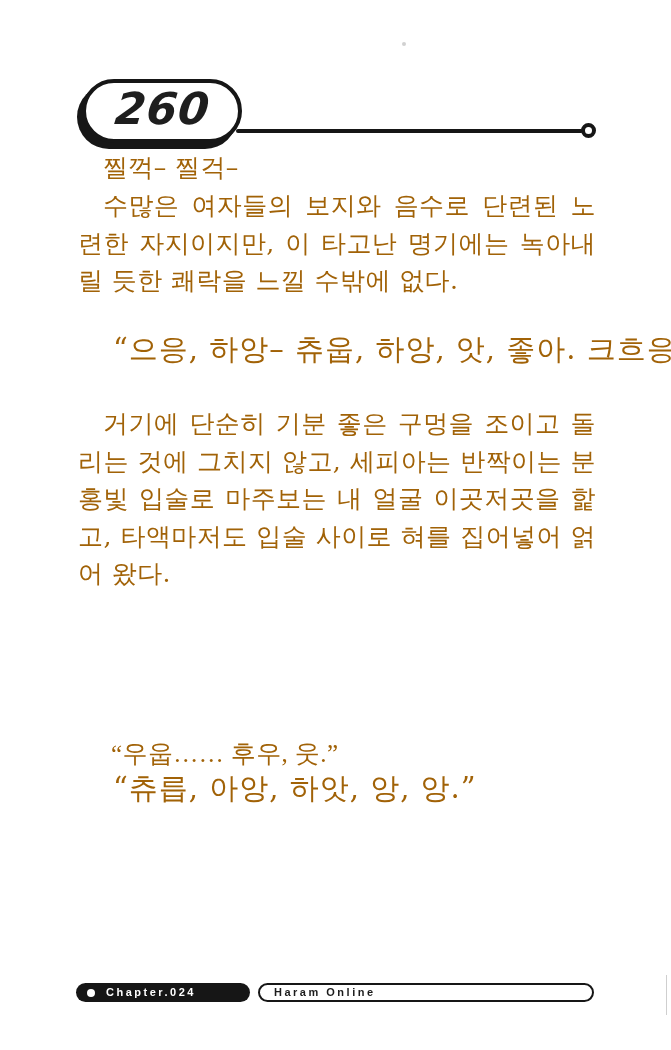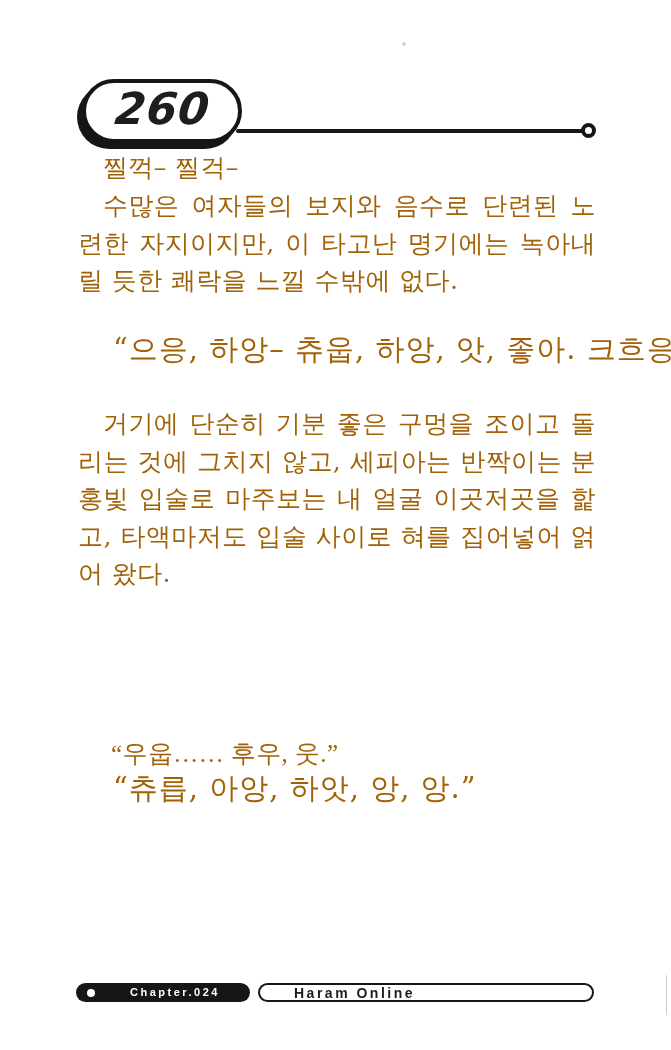--- a/index.html
+++ b/index.html
@@ -123,21 +123,20 @@
     left: 76px;
     top: 983px;
     width: 174px;
     height: 19px;
     box-sizing: border-box;
     background: #161616;
     border-radius: 10px;
     display: flex;
     align-items: center;
     padding-left: 11px;
-    gap: 24px;
   }
   .footer-dot {
     width: 8px;
     height: 8px;
     border-radius: 50%;
     background: #ffffff;
     flex: 0 0 auto;
   }
   .footer-chapter-label {
     font-family: "Liberation Sans", "DejaVu Sans", sans-serif;
@@ -159,26 +158,25 @@
     background: #ffffff;
     border: 2px solid #161616;
     border-radius: 10px;
     display: flex;
     align-items: center;
     padding-left: 14px;
   }
   .footer-title-label {
     font-family: "Liberation Sans", "DejaVu Sans", sans-serif;
     font-weight: bold;
-    font-size: 14px;
+    font-size: 11px;
     letter-spacing: 2.5px;
     color: #1c1c1c;
     white-space: nowrap;
     line-height: 1;
-    margin-left: 20px;
   }
   .page-edge {
     position: absolute;
     right: 4px;
     top: 975px;
     width: 1px;
     height: 40px;
     background: #cfcfcf;
   }
 </style>

